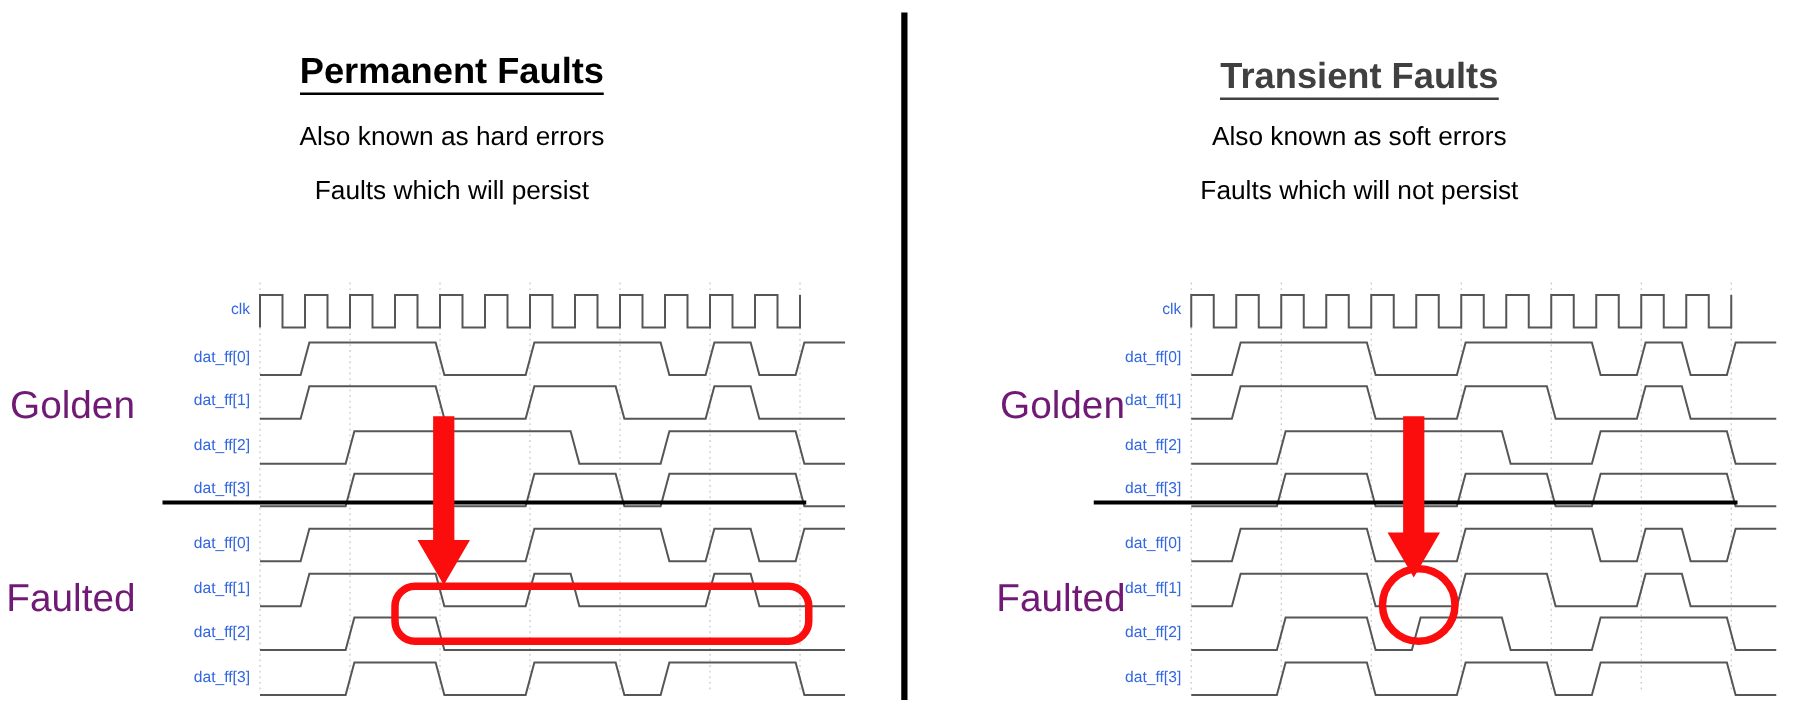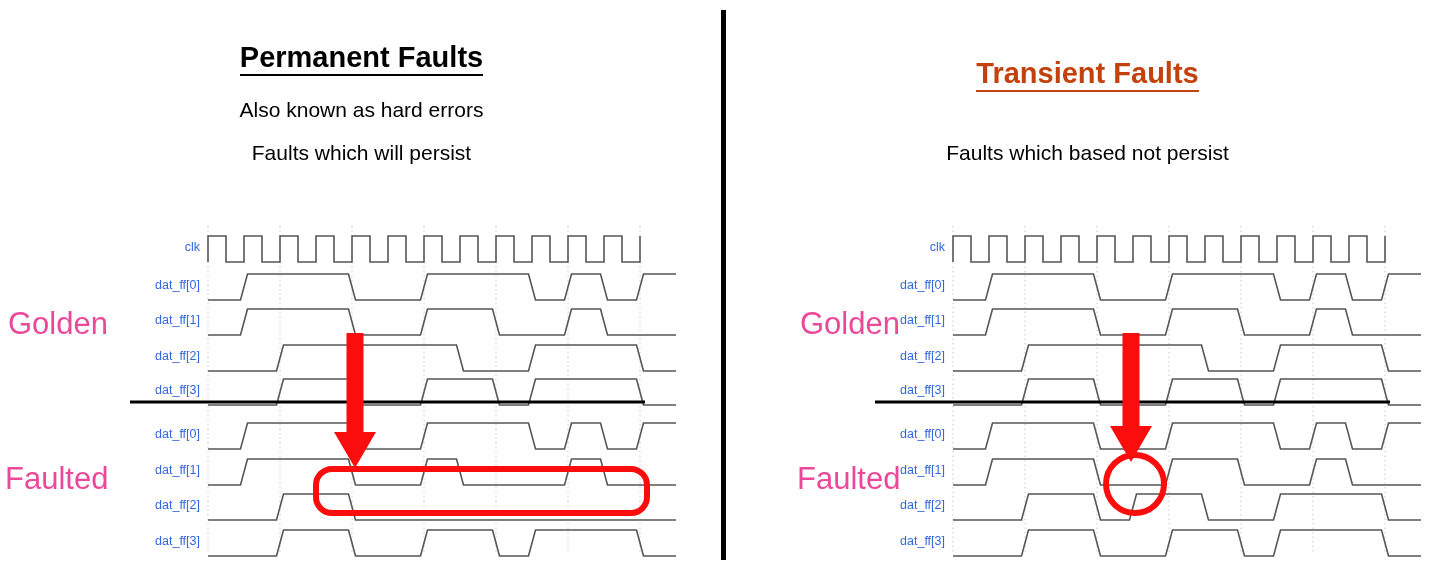--- a/index.html
+++ b/index.html
@@ -33,21 +33,21 @@
     position: absolute;
     left: 0;
     width: 100%;
     text-align: center;
     font-size: 29px;
     font-weight: 700;
     letter-spacing: 0px;
     white-space: nowrap;
   }
   #title-left  { top: 22px; color: #000000; }
-  #title-right { top: 38px; color: #c2410c; }
+  #title-right { top: 26px; color: #404040; }
   .panel-title .u {
     border-bottom: 2.5px solid currentColor;
     padding-bottom: 1px;
   }
 
   .panel-line {
     position: absolute;
     left: 0;
     width: 100%;
     text-align: center;
@@ -66,21 +66,21 @@
     top: 10px;
     width: 5px;
     height: 550px;
     background: #000000;
   }
 
   .group-label {
     position: absolute;
     font-size: 31px;
     font-weight: 400;
-    color: #ec4899;
+    color: #701a75;
     white-space: nowrap;
   }
   #label-golden-left  { left: 8px;   top: 306px; }
   #label-faulted-left { left: 5px;   top: 461px; }
   #label-golden-right { left: 800px; top: 306px; }
   #label-faulted-right{ left: 797px; top: 461px; }
 
   .wave-svg {
     position: absolute;
     top: 0;
@@ -168,21 +168,22 @@
       <path d="M 346.5 333 L 363.5 333 L 363.5 432 L 376 432 L 355 468 L 334 432 L 346.5 432 Z" class="red-fill"></path>
       <rect x="316" y="469" width="331" height="44" rx="16" ry="16" class="red-shape" stroke-width="6"></rect>
     </svg>
 
   <div class="divider"></div>
 
   <div class="panel" id="panel-right">
     <div class="panel-title" id="title-right">
       <span class="u">Transient Faults</span>
     </div>
-    <div class="panel-line l2">Faults which based not persist</div>
+    <div class="panel-line l1">Also known as soft errors</div>
+    <div class="panel-line l2">Faults which will not persist</div>
   </div>
 
   <div class="group-label" id="label-golden-right">Golden</div>
   <div class="group-label" id="label-faulted-right">Faulted</div>
 
   <svg class="wave-svg" id="wave-right" width="729" height="567">
       <line x1="230" y1="226" x2="230" y2="552" class="gridline"></line>
       <line x1="302" y1="226" x2="302" y2="552" class="gridline"></line>
       <line x1="374" y1="226" x2="374" y2="552" class="gridline"></line>
       <line x1="446" y1="226" x2="446" y2="552" class="gridline"></line>

